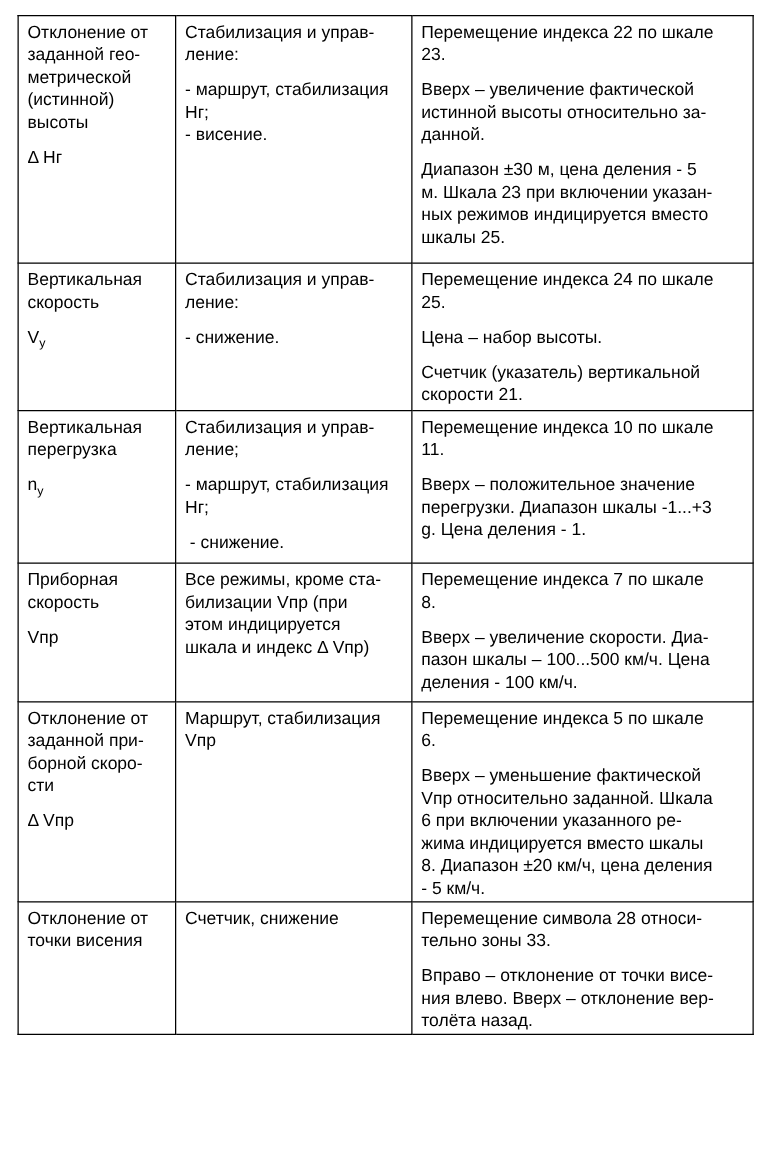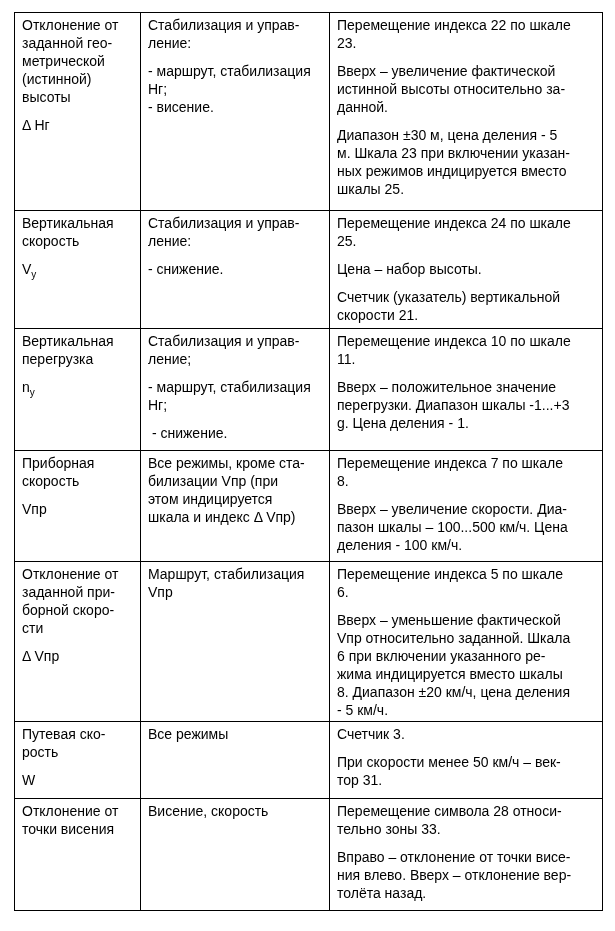--- a/index.html
+++ b/index.html
@@ -127,37 +127,24 @@
           <td>
             <p>Маршрут, стабилизация<br>Vпр</p>
           </td>
           <td>
             <p>Перемещение индекса 5 по шкале<br>6.</p>
             <p>Вверх – уменьшение фактической<br>Vпр относительно заданной. Шкала<br>6 при включении указанного ре-<br>жима индицируется вместо шкалы<br>8. Диапазон ±20 км/ч, цена деления<br>- 5 км/ч.</p>
           </td>
         </tr>
         <tr>
           <td>
-            <p>Путевая ско-<br>рость</p>
-            <p>W</p>
-          </td>
-          <td>
-            <p>Все режимы</p>
-          </td>
-          <td>
-            <p>Счетчик 3.</p>
-            <p>При скорости менее 50 км/ч – век-<br>тор 31.</p>
-          </td>
-        </tr>
-        <tr>
-          <td>
             <p>Отклонение от<br>точки висения</p>
           </td>
           <td>
-            <p>Висение, скорость</p>
+            <p>Счетчик, снижение</p>
           </td>
           <td>
             <p>Перемещение символа 28 относи-<br>тельно зоны 33.</p>
             <p>Вправо – отклонение от точки висе-<br>ния влево. Вверх – отклонение вер-<br>толёта назад.</p>
           </td>
         </tr>
       </tbody>
   </table>
 </div>
 

